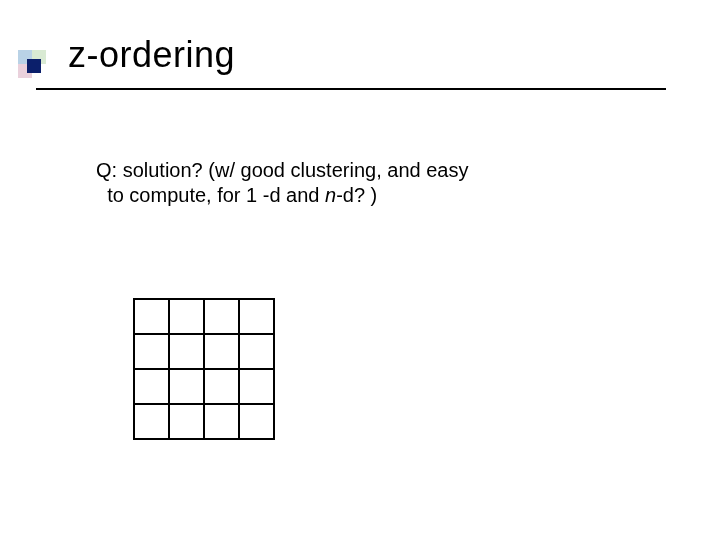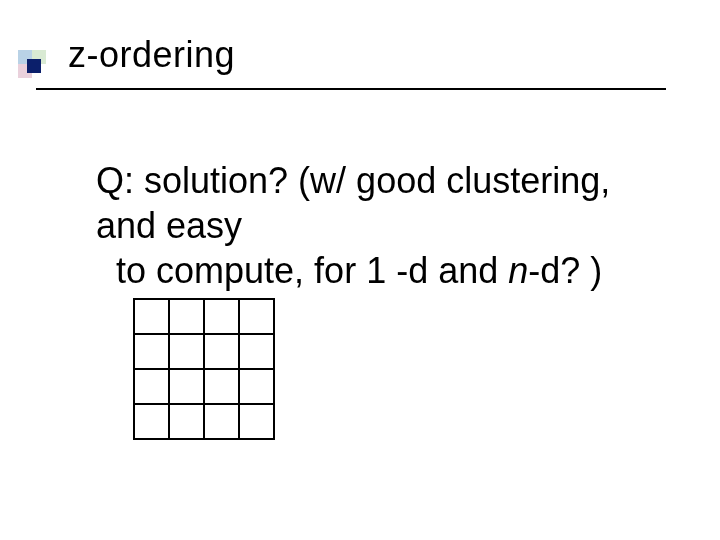--- a/index.html
+++ b/index.html
@@ -49,21 +49,21 @@
   }
   .bullet-icon .sq.a { left: 0;  top: 0;  background: #b9d2e6; }
   .bullet-icon .sq.b { left: 14px; top: 0;  background: #d9ead3; }
   .bullet-icon .sq.c { left: 0;  top: 14px; background: #ead1dc; }
   .bullet-icon .sq.d { left: 9px; top: 9px; width: 14px; height: 14px; background: #0b1f6b; }
   .body-text {
     position: absolute;
     left: 96px;
     top: 140px;
     width: 560px;
-    font-size: 36px;
+    font-size: 20px;
     line-height: 1.25;
   }
   .body-text .italic { font-style: italic; }
   .grid {
     position: absolute;
     left: 133px;
     top: 280px;
   }
   .grid table {
     border-collapse: collapse;

